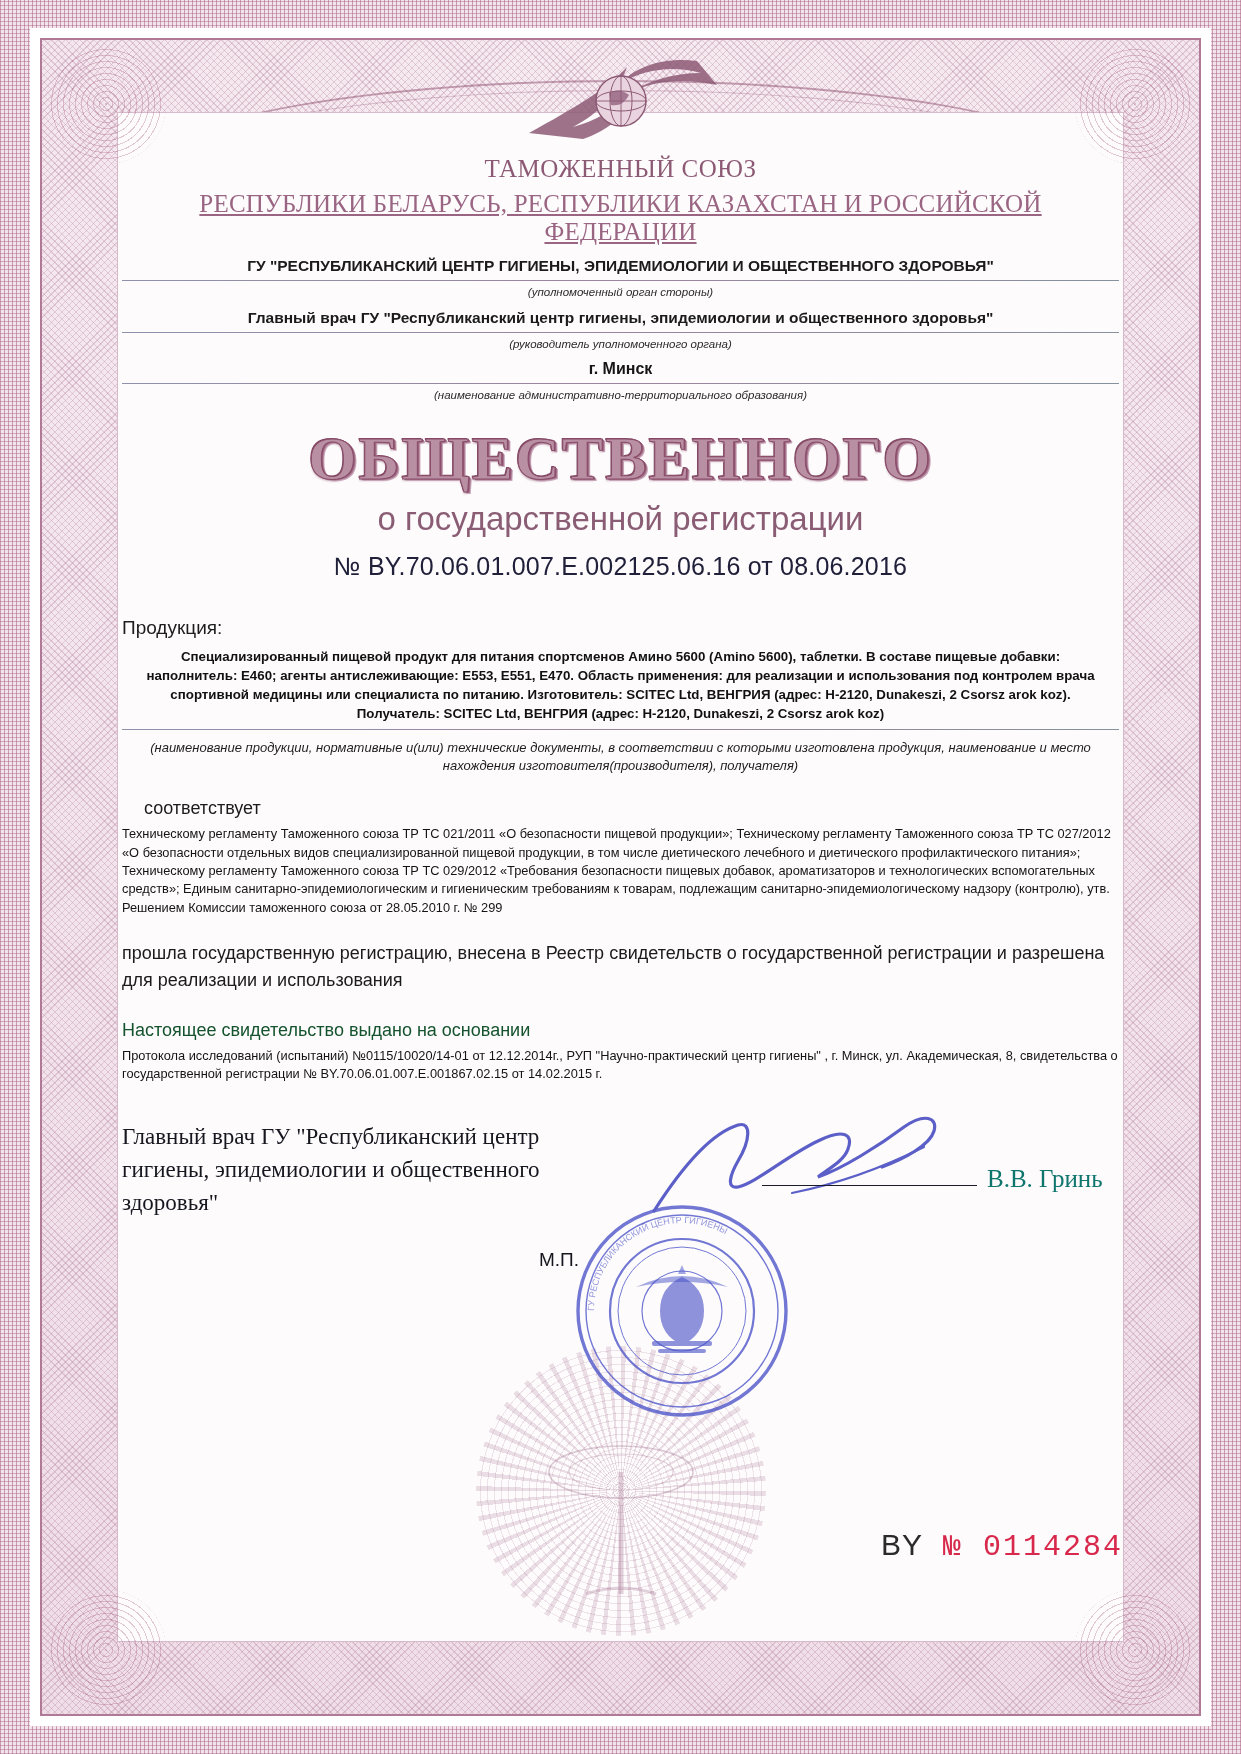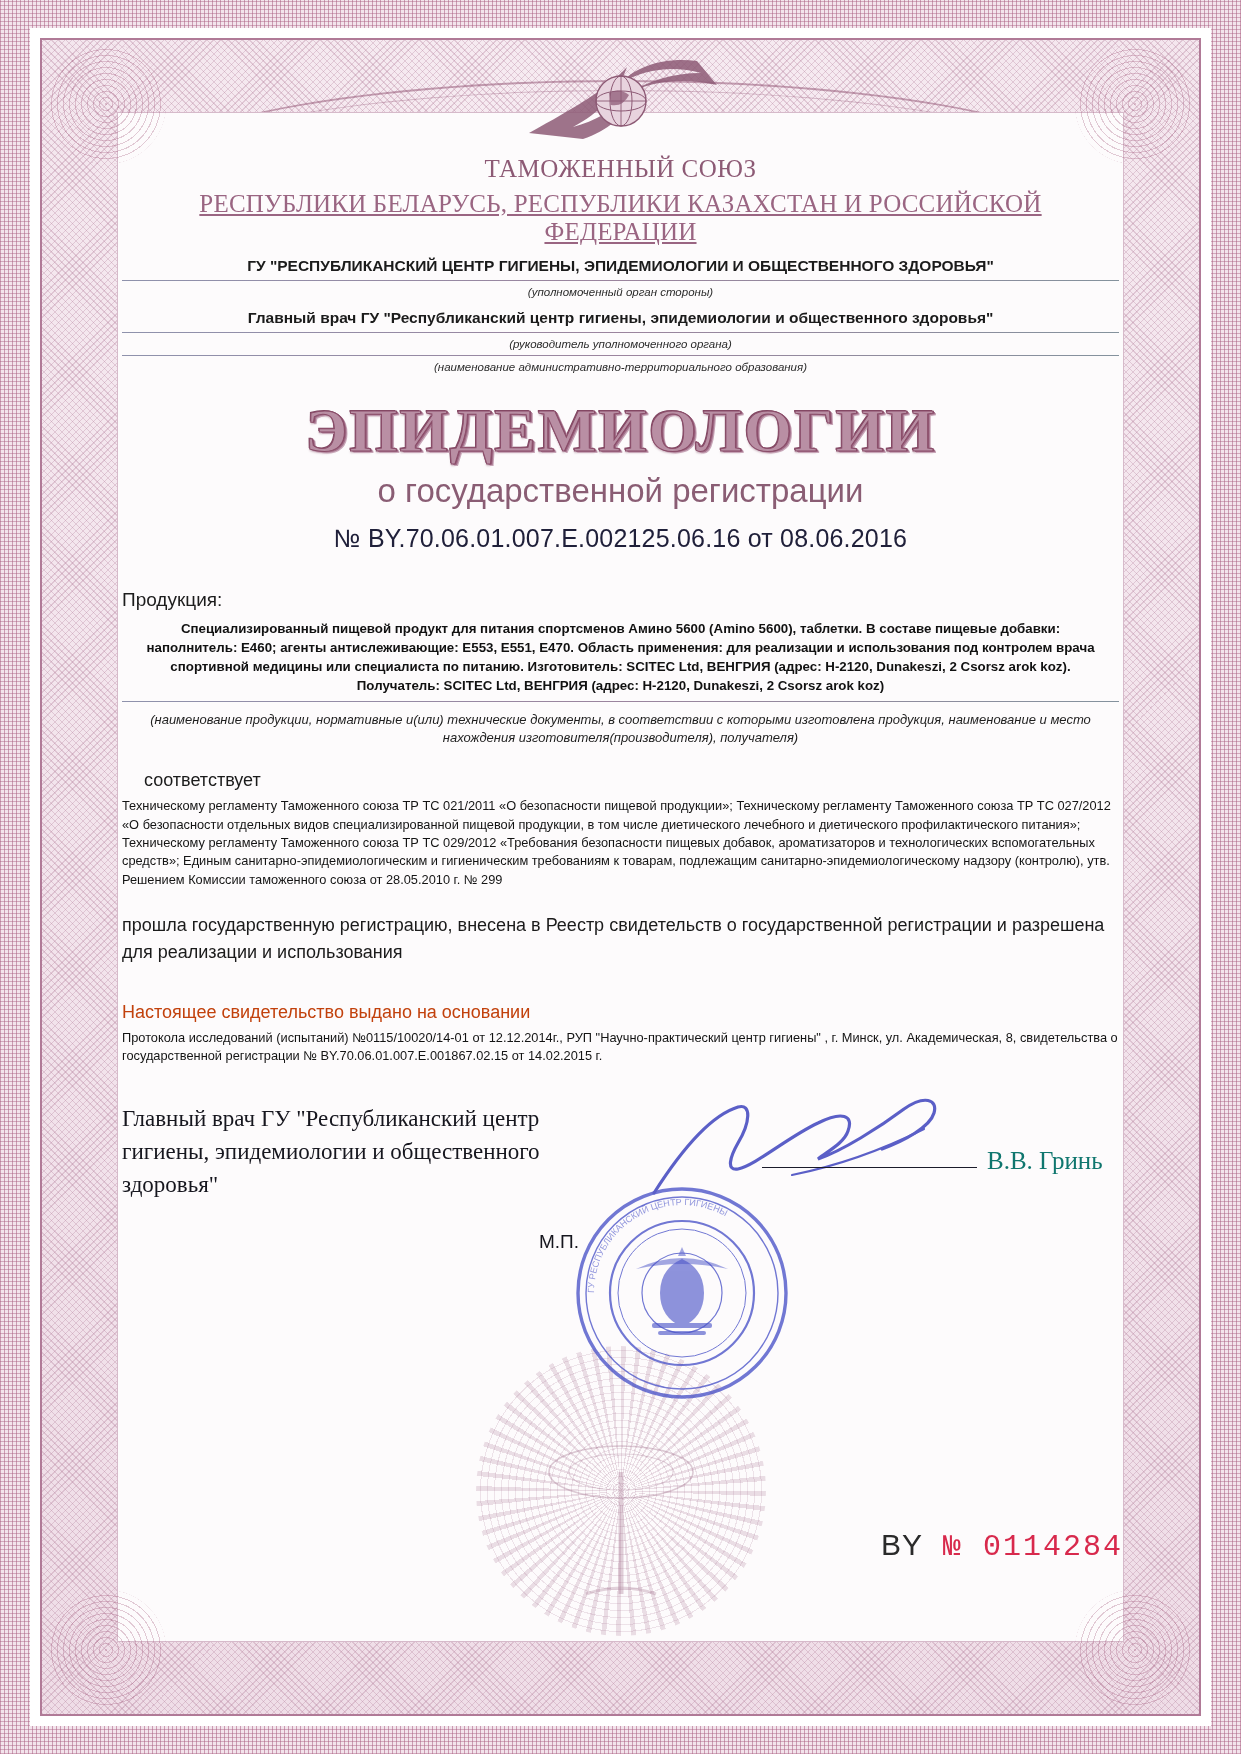--- a/index.html
+++ b/index.html
@@ -155,21 +155,21 @@
     line-height:1.45; margin-top:9px;
   }
   .sect-head{ font-size:18px; color:#1b1b1b; margin-top:22px;margin-left:22px; }
   .body-text{
     font-size:12.8px; color:#141414; line-height:1.44; margin-top:6px;
     text-align:left;
   }
   .big-para{
     font-size:18px; color:#1b1b1b; line-height:1.48; margin-top:23px;
   }
-  .basis-head{ font-size:18px; color:#c2410c; margin-top:36px; }
+  .basis-head{ font-size:18px; color:#14532d; margin-top:26px; }
   .validity{
     font-size:18.5px; color:#1b1b1b; line-height:1.5;
     margin-top:128px; margin-left:10px;
   }
 
   
   .sign-row{
     position:relative; margin-top:38px; min-height:180px;
   }
   .sign-title{
@@ -249,24 +249,25 @@
   <div class="tu-sub">РЕСПУБЛИКИ БЕЛАРУСЬ, РЕСПУБЛИКИ КАЗАХСТАН И РОССИЙСКОЙ ФЕДЕРАЦИИ</div>
 
   <div class="org-line">ГУ "РЕСПУБЛИКАНСКИЙ ЦЕНТР ГИГИЕНЫ, ЭПИДЕМИОЛОГИИ И ОБЩЕСТВЕННОГО ЗДОРОВЬЯ"</div>
   <div class="rule"></div>
   <div class="caption">(уполномоченный орган стороны)</div>
 
   <div class="org-line">Главный врач ГУ "Республиканский центр гигиены, эпидемиологии и общественного здоровья"</div>
   <div class="rule"></div>
   <div class="caption">(руководитель уполномоченного органа)</div>
 
+  <div class="city-line">г. Минск</div>
   <div class="rule"></div>
   <div class="caption">(наименование административно-территориального образования)</div>
 
-  <div class="main-title">ЭПИДЕМИОЛОГИИ</div>
+  <div class="main-title">ОБЩЕСТВЕННОГО</div>
   <div class="sub-title">о государственной регистрации</div>
   <div class="reg-number">№ BY.70.06.01.007.Е.002125.06.16    от 08.06.2016</div>
 
   <div class="label-strong">Продукция:</div>
   <div class="prod-text">Специализированный пищевой продукт для питания спортсменов Амино 5600 (Amino 5600), таблетки. В составе пищевые добавки: наполнитель: Е460; агенты антислеживающие: Е553, Е551, Е470. Область применения: для реализации и использования под контролем врача спортивной медицины или специалиста по питанию. Изготовитель: SCITEC Ltd, ВЕНГРИЯ (адрес: H-2120, Dunakeszi, 2 Csorsz arok koz). Получатель: SCITEC Ltd, ВЕНГРИЯ (адрес: H-2120, Dunakeszi, 2 Csorsz arok koz)</div>
   <div class="rule"></div>
   <div class="caption-block">(наименование продукции, нормативные и(или) технические документы, в соответствии с которыми изготовлена продукция, наименование и место нахождения изготовителя(производителя), получателя)</div>
 
   <div class="sect-head">соответствует</div>
   <div class="body-text">Техническому регламенту Таможенного союза ТР ТС 021/2011 «О безопасности пищевой продукции»; Техническому регламенту Таможенного союза ТР ТС 027/2012 «О безопасности отдельных видов специализированной пищевой продукции, в том числе диетического лечебного и диетического профилактического питания»; Техническому регламенту Таможенного союза ТР ТС 029/2012 «Требования безопасности пищевых добавок, ароматизаторов и технологических вспомогательных средств»; Единым санитарно-эпидемиологическим и гигиеническим требованиям к товарам, подлежащим санитарно-эпидемиологическому надзору (контролю), утв. Решением Комиссии таможенного союза от 28.05.2010 г. № 299</div>

